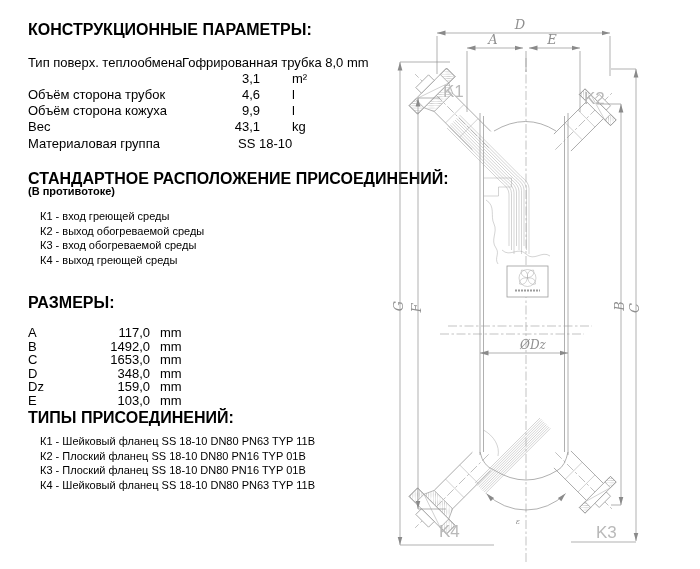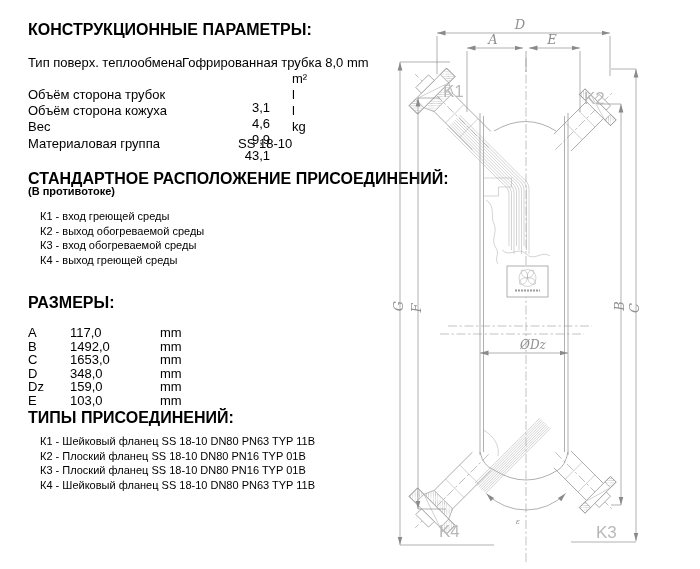--- a/index.html
+++ b/index.html
@@ -3,25 +3,25 @@
 <meta charset="utf-8">
 <style>
   html,body{margin:0;padding:0;background:#ffffff;}
   #page{position:relative;width:700px;height:569px;background:#fff;overflow:hidden;
         font-family:"Liberation Sans",sans-serif;color:#000;}
   .sec-title{position:absolute;left:28px;font-size:16px;font-weight:bold;white-space:nowrap;}
   .sub-title{position:absolute;left:28px;font-size:11px;font-weight:bold;white-space:nowrap;}
   .crow,.drow{position:absolute;left:28px;width:345px;height:14px;font-size:13px;}
   .crow span,.drow span{position:absolute;top:0;white-space:nowrap;}
   .lbl{left:0;}
-  .crow .vstd{left:132px;width:110px;text-align:right;margin-top:29px;}
+  .crow .vstd{left:122px;width:110px;text-align:right;}
   .crow .v0{left:154px;}
   .crow .v5{left:210px;}
   .crow .unit{left:250px;padding-left:14px;}
-  .drow .val{left:42px;width:80px;}
+  .drow .val{left:42px;width:80px;text-align:right;}
   .drow .unit{left:132px;}
   .litem{position:absolute;left:40px;font-size:11px;white-space:nowrap;}
   
   #draw{position:absolute;left:390px;top:0;}
   .cad{stroke:#9c9c9c;stroke-width:0.8;fill:none;}
   .cadthin{stroke:#a8a8a8;stroke-width:0.5;fill:none;}
   .cdl{stroke:#9c9c9c;stroke-width:0.6;fill:none;stroke-dasharray:9 2.5 2.5 2.5;}
   .dim{stroke:#8f8f8f;stroke-width:0.7;fill:none;}
   .white{fill:#ffffff;stroke:#9c9c9c;stroke-width:0.8;}
   .hatched{fill:url(#hatch);stroke:#9c9c9c;stroke-width:0.7;}

